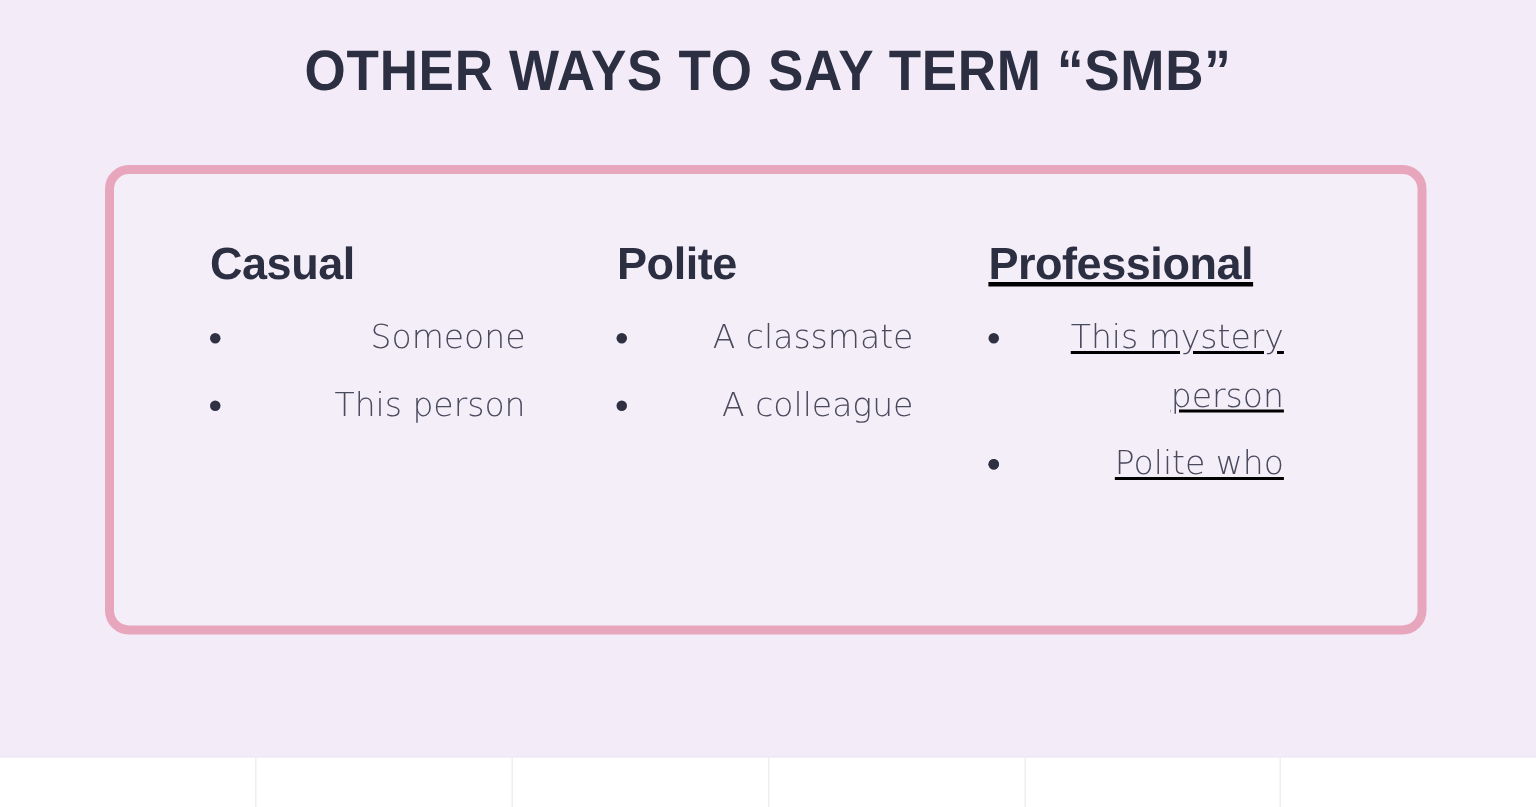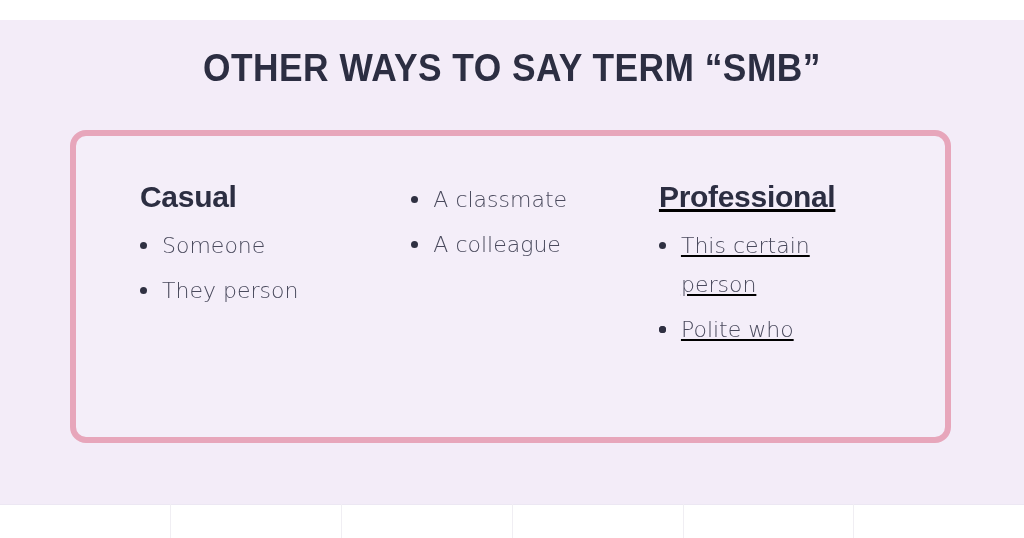--- a/index.html
+++ b/index.html
@@ -15,21 +15,20 @@
   }
 
   
   #slide {
     position: absolute;
     left: 0;
     top: 0;
     width: 1024px;
     height: 504px;
     background: #f3ecf8;
-    margin-top: 20px;
   }
 
   
   #title {
     position: absolute;
     left: 0;
     top: 27px;
     width: 1024px;
     text-align: center;
     font-family: "Liberation Sans", sans-serif;
@@ -92,20 +91,21 @@
 
   .col-list li {
     position: relative;
     padding-left: 22px;
     margin-bottom: 6px;
     font-family: "DejaVu Sans", sans-serif;
     font-weight: 300;
     font-size: 22px;
     line-height: 39px;
     color: #4a4a5d;
+    text-align: right;
   }
   .col-2 .col-list li {
     max-width: 175px;
   }
 
   .bullet {
     position: absolute;
     left: 0;
     top: 16px;
     width: 7px;
@@ -151,44 +151,45 @@
 
       <div class="column col-0">
         <div class="col-heading">Casual</div>
         <ul class="col-list">
           <li>
             <span class="bullet"></span>
             <span>Someone</span>
           </li>
           <li>
             <span class="bullet"></span>
-            <span>They person</span>
+            <span>This person</span>
           </li>
         </ul>
       </div>
 
       <div class="column col-1">
+        <div class="col-heading">Polite</div>
         <ul class="col-list">
           <li>
             <span class="bullet"></span>
             <span>A classmate</span>
           </li>
           <li>
             <span class="bullet"></span>
             <span>A colleague</span>
           </li>
         </ul>
       </div>
 
       <div class="column col-2">
         <div class="col-heading">Professional</div>
         <ul class="col-list">
           <li>
             <span class="bullet"></span>
-            <span>This certain person</span>
+            <span>This mystery person</span>
           </li>
           <li>
             <span class="bullet"></span>
           </li>
           <li>
             <span class="bullet"></span>
             <span>Polite who</span>
           </li>
         </ul>
       </div>

